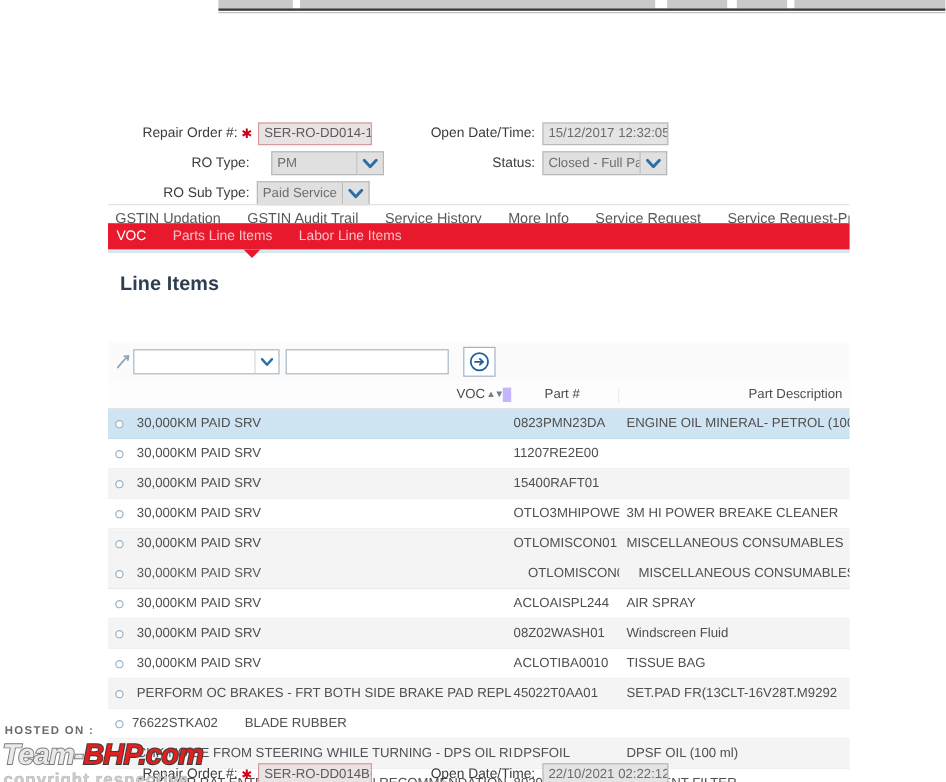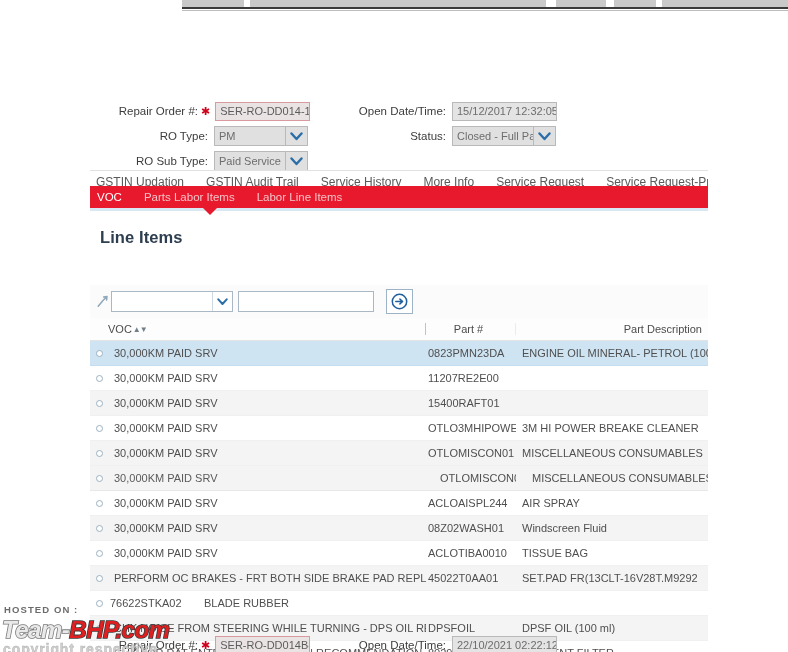--- a/index.html
+++ b/index.html
@@ -278,21 +278,21 @@
     border-bottom: 1px solid #e3e3e3;
   }
   .th {
     font-size: 11px;
     color: #4c4c4c;
     box-sizing: border-box;
     white-space: nowrap;
     overflow: hidden;
   }
   .th-sel  { width: 18px; }
-  .th-voc  { width: 318px; text-align: left; border-right: 1px solid #c4b5fd; }
+  .th-voc  { width: 318px; text-align: right; border-right: 7px solid #c4b5fd; }
   .th-part { width: 90px;  text-align: center; border-right: 1px solid #ececec; padding-right: 4px; }
   .th-desc { width: 192px; text-align: right; padding-right: 6px; }
   .sort-arrows {
     display: inline-block;
     margin-left: 1px;
     letter-spacing: -1px;
     font-size: 8px;
     color: #6f7f8c;
     vertical-align: 1px;
   }
@@ -403,21 +403,21 @@
   <div class="form-area">
 
     <div class="frow" style="left:0px; top:38px;">
       <span class="flabel" style="width:108px;">Repair Order #:</span>
       <span class="req-star">✱</span>
       <span class="finput req" style="width:95px;">SER-RO-DD014-171</span>
     </div>
 
     <div class="frow" style="left:0px; top:63px;">
       <span class="flabel" style="width:118px;text-align:right;">RO Type:</span>
-      <span class="fselect" style="width:72px; margin-left:6px;">PM</span>
+      <span class="fselect" style="width:72px; margin-left:18px;">PM</span>
       <span class="fcaret">
         <svg width="13" height="9" viewBox="0 0 13 9">
             <path d="M1.5 1.5 L6.5 7 L11.5 1.5" fill="none" stroke="#2c6fa8" stroke-width="2.4" stroke-linecap="round" stroke-linejoin="round"></path>
           </svg>
       </span>
     </div>
 
     <div class="frow" style="left:0px; top:88px;">
       <span class="flabel" style="width:118px;">RO Sub Type:</span>
       <span class="fselect" style="width:72px; margin-left:6px;">Paid Service</span>
@@ -451,21 +451,21 @@
     <span class="tab">GSTIN Audit Trail</span>
     <span class="tab">Service History</span>
     <span class="tab">More Info</span>
     <span class="tab">Service Request</span>
     <span class="tab">Service Request-Pre Sales</span>
 
   </div>
 
   <div class="subtabs">
     <span class="subtab active">VOC</span>
-    <span class="subtab dim">Parts Labor Items</span>
+    <span class="subtab dim">Parts Line Items</span>
     <span class="subtab dim">Labor Line Items</span>
   </div>
   <div class="subtab-underline"></div>
   <div class="notch"></div>
 
   <div class="panel">
 
     <div class="panel-title">Line Items</div>
 
     <div class="toolbar">

